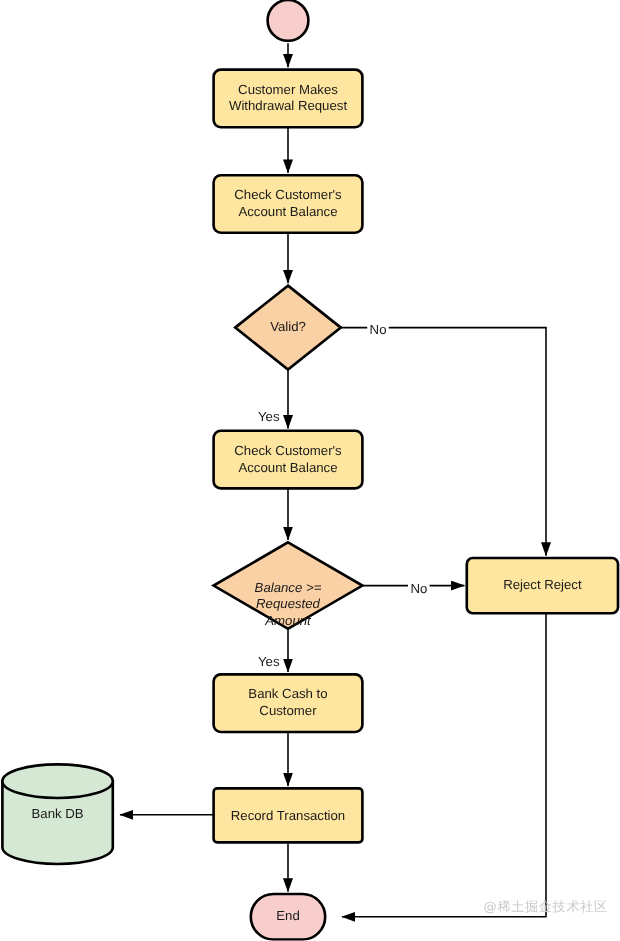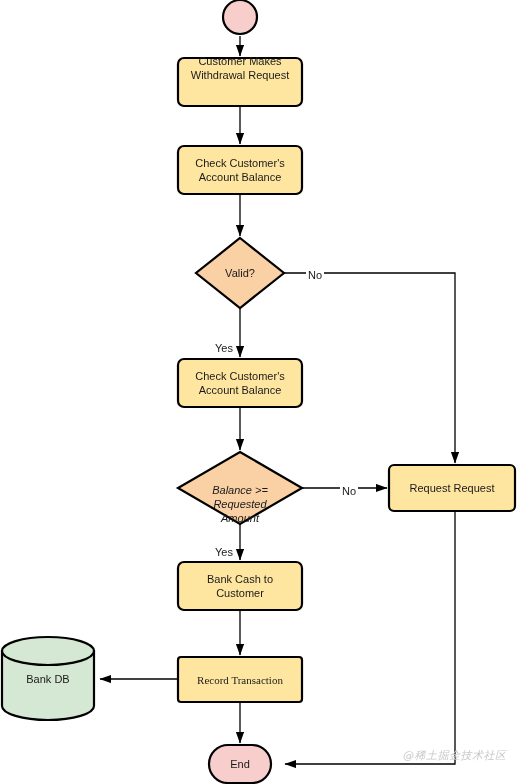--- a/index.html
+++ b/index.html
@@ -45,21 +45,20 @@
     line-height: 13px;
     margin-top: 12px;
   }
   .watermark {
     position: absolute;
     font-family: "DejaVu Sans", sans-serif;
     font-size: 11px;
     color: #c9c9c9;
     letter-spacing: 0.5px;
     white-space: nowrap;
-    font-style: italic;
   }
 </style>
 </head>
 <body>
 
 <div id="canvas">
 
   <svg id="flow-svg" viewBox="0 0 517 784">
     <defs>
       <marker id="arrow" markerWidth="10" markerHeight="10" refX="8.6" refY="3.2" orient="auto" markerUnits="strokeWidth">
@@ -101,43 +100,43 @@
     <g>
       <path d="M2,651 L2,706 A46,14 0 0 0 94,706 L94,651 Z" fill="#d5e8d4" stroke="#000000" stroke-width="2.2"></path>
       <ellipse cx="48" cy="651" rx="46" ry="14" fill="#d5e8d4" stroke="#000000" stroke-width="2.2"></ellipse>
     </g>
 
     <rect x="389" y="465" width="126" height="46" rx="5" ry="5" fill="#ffe6a0" stroke="#000000" stroke-width="2.2"></rect>
 
     <rect x="209" y="745" width="62" height="38" rx="19" ry="19" fill="#f8cecc" stroke="#000000" stroke-width="2.2"></rect>
   </svg>
 
-  <div class="node-label" style="left:178px; top:44px; width:124px; height:48px;">Customer Makes
+  <div class="node-label" style="left:178px; top:58px; width:124px; height:48px;">Customer Makes
 Withdrawal Request</div>
 
   <div class="node-label" style="left:178px; top:146px; width:124px; height:48px;">Check Customer's
 Account Balance</div>
 
   <div class="node-label" style="left:196px; top:238px; width:88px; height:70px;">Valid?</div>
 
   <div class="node-label" style="left:178px; top:359px; width:124px; height:48px;">Check Customer's
 Account Balance</div>
 
   <div class="node-label" style="left:178px; top:468px; width:124px; height:72px;font-style:italic;">Balance &gt;=
 Requested
 Amount</div>
 
   <div class="node-label" style="left:178px; top:562px; width:124px; height:48px;">Bank Cash to
 Customer</div>
 
-  <div class="node-label" style="left:178px; top:657px; width:124px; height:45px;font-family:Liberation Serif, serif;">Record Transaction</div>
+  <div class="node-label" style="left:178px; top:657px; width:124px; height:45px;">Record Transaction</div>
 
   <div class="node-label" style="left:2px; top:651px; width:92px; height:55px;">Bank DB</div>
 
-  <div class="node-label" style="left:389px; top:465px; width:126px; height:46px;">Request Request</div>
+  <div class="node-label" style="left:389px; top:465px; width:126px; height:46px;">Reject Reject</div>
 
   <div class="node-label" style="left:209px; top:745px; width:62px; height:38px;text-align:center;">End</div>
 
   <div class="edge-label" style="left:306px; top:257px;">No</div>
 
   <div class="edge-label" style="left:213px; top:330px;">Yes</div>
 
   <div class="edge-label" style="left:340px; top:473px;">No</div>
 
   <div class="edge-label" style="left:213px; top:534px;">Yes</div>

